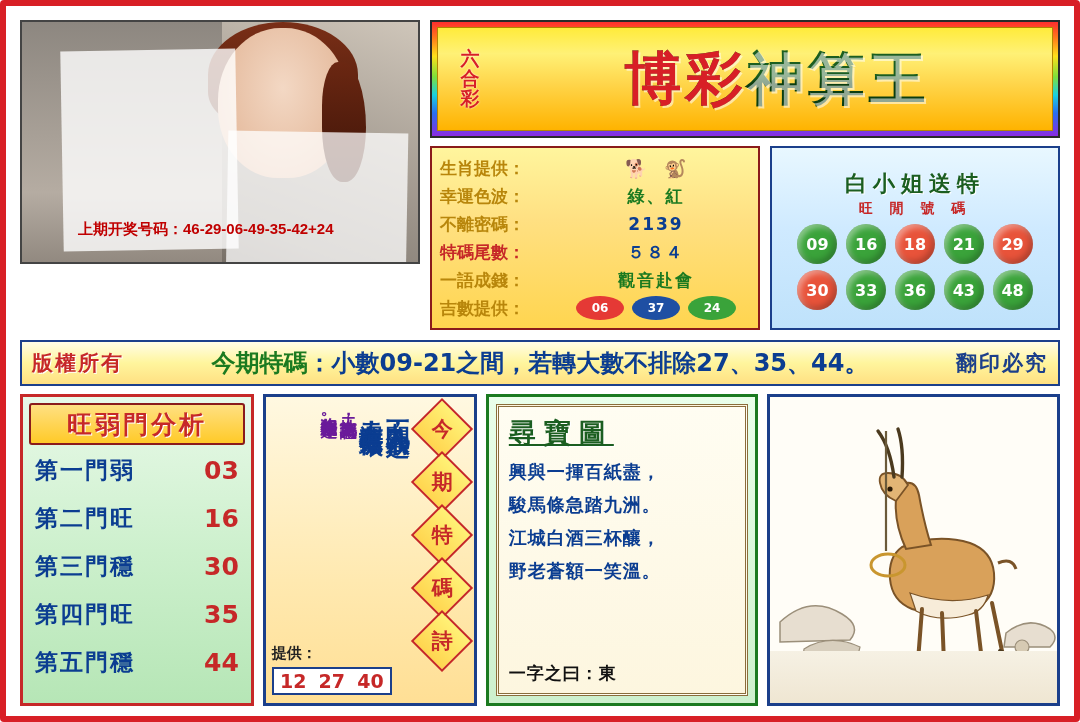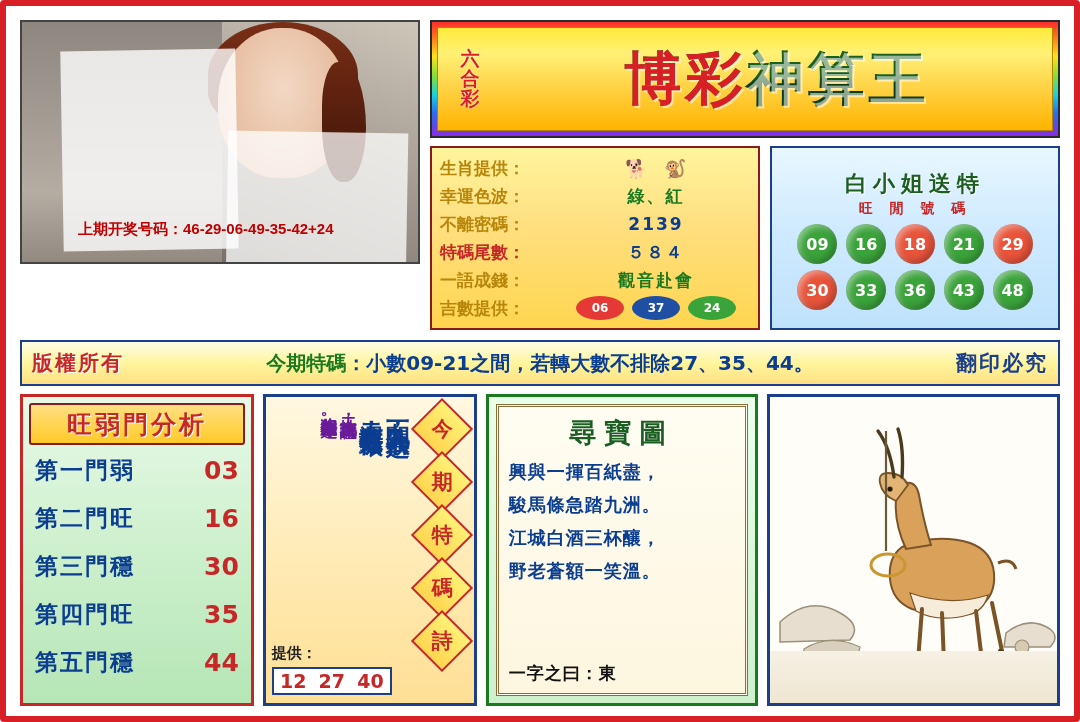--- a/index.html
+++ b/index.html
@@ -195,21 +195,21 @@
     background:linear-gradient(180deg,#fffde7,#fff59d 50%,#ffe082);
     display:flex; align-items:center; padding:0 10px;
   }
   .notice-left {
     font-size:21px; font-weight:bold; color:#c62828;
     letter-spacing:2px; font-family:"DejaVu Serif", serif;
     text-shadow:1px 1px 0 #fff;
   }
   .notice-mid {
     flex:1; text-align:center;
-    font-size:20px; font-weight:bold;
+    font-size:24px; font-weight:bold;
     color:#0b3d91; font-family:"DejaVu Sans", sans-serif;
   }
   .notice-mid .accent { color:#1b7a20; }
   .notice-right {
     font-size:21px; font-weight:bold; color:#1b3f8b;
     letter-spacing:2px; font-family:"DejaVu Serif", serif;
   }
 
   
   .bottom-row {
@@ -311,24 +311,25 @@
     padding:7px;
   }
   .treasure-inner {
     width:100%; height:100%;
     border:3px double #8a6d3b;
     background:linear-gradient(180deg,#fffdf2,#fdf6df);
     padding:8px 10px;
     display:flex; flex-direction:column;
   }
   .treasure-title {
-    text-align:center; font-size:27px; font-weight:bold;
+    font-size:27px; font-weight:bold;
     letter-spacing:8px; color:#1b5e20;
     font-family:"DejaVu Serif", serif;
     text-shadow:1px 1px 0 #fff;
+    text-decoration:underline;
   }
   .treasure-line {
     font-size:18px; color:#0b3d91; font-weight:bold;
     font-family:"DejaVu Serif", serif;
     margin-top:9px; letter-spacing:1px;
   }
   .treasure-foot {
     margin-top:auto; font-size:17px; font-weight:bold;
     color:#111; font-family:"DejaVu Serif", serif;
     letter-spacing:1px;

